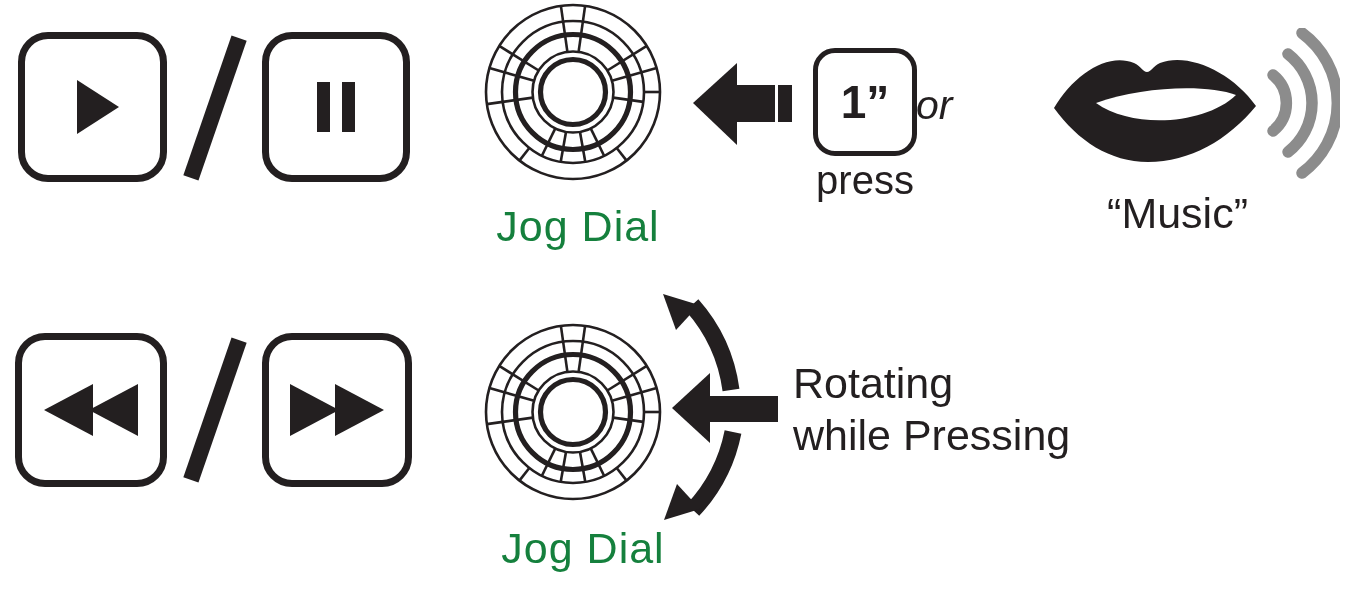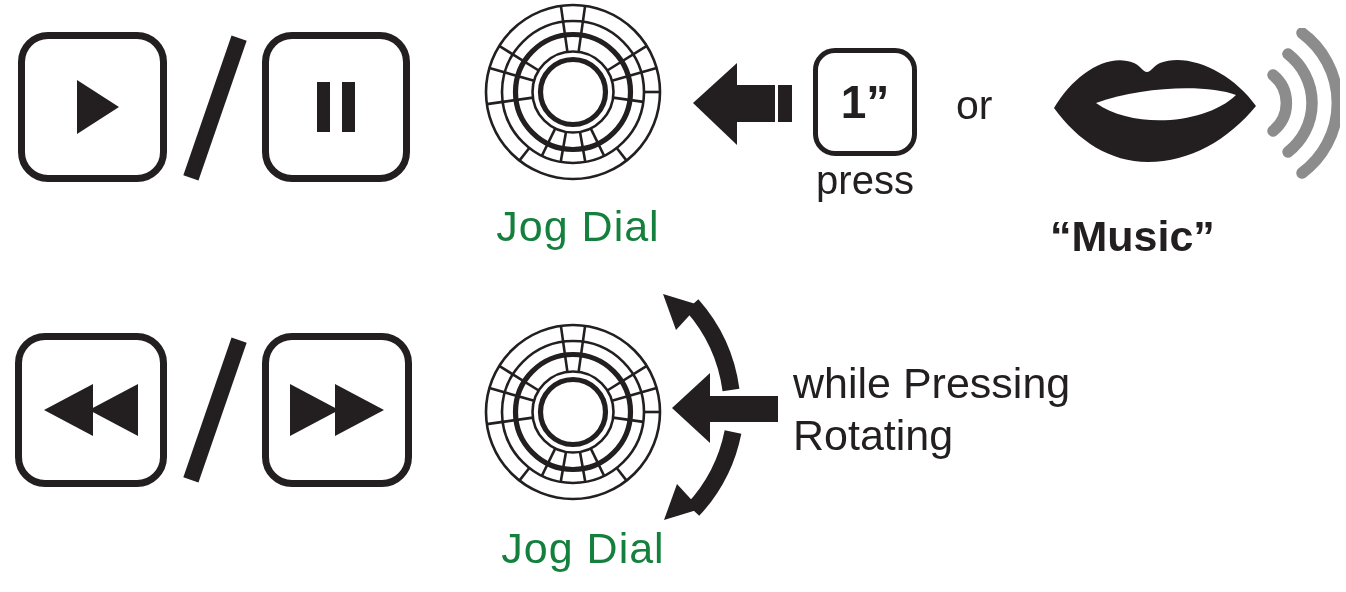--- a/index.html
+++ b/index.html
@@ -58,29 +58,28 @@
     border-radius: 22px;
     display: flex; align-items: center; justify-content: center;
     font-size: 46px; font-weight: bold;
   }
   #press-caption {
     position: absolute;
     left: 811px; top: 158px; width: 108px;
     text-align: center;
     font-size: 40px;
   }
-  #or-text { position: absolute; left: 956px; top: 82px; font-size: 41px; }
+  #or-text { position: absolute; left: 916px; top: 82px; font-size: 41px; font-style: italic; }
   #voice-icon { left: 1050px; top: 28px; }
   #music-text {
     position: absolute;
     left: 1050px; top: 189px; width: 198px;
-    text-align: left;
-    font-size: 43px; font-weight: bold;
+    text-align: right;
+    font-size: 43px; font-weight: normal;
     white-space: nowrap;
-    margin-top: 23px;
   }
   #rotate-arrows { left: 645px; top: 288px; }
   #rotating-text {
     position: absolute;
     left: 793px; top: 357px;
     font-size: 43px;
     line-height: 52px;
     white-space: nowrap;
   }
   .defs-holder { position: absolute; width: 0; height: 0; overflow: hidden; }
@@ -211,18 +210,18 @@
         <polygon points="27,120 65,85 65,155" fill="#231f20"></polygon>
         <rect x="65" y="108" width="68" height="26" fill="#231f20"></rect>
       </g>
       <g>
         <path d="M 88 144 A 160 160 0 0 1 48 222" fill="none" stroke="#231f20" stroke-width="17"></path>
         <polygon points="19,232 55,221 32,196" fill="#231f20"></polygon>
       </g>
     </svg>
 
     <div id="rotating-text">
+      <div>Rotating</div>
       <div>while Pressing</div>
-      <div>Rotating</div>
     </div>
   </section>
 
 </div>
 
 </body></html>

